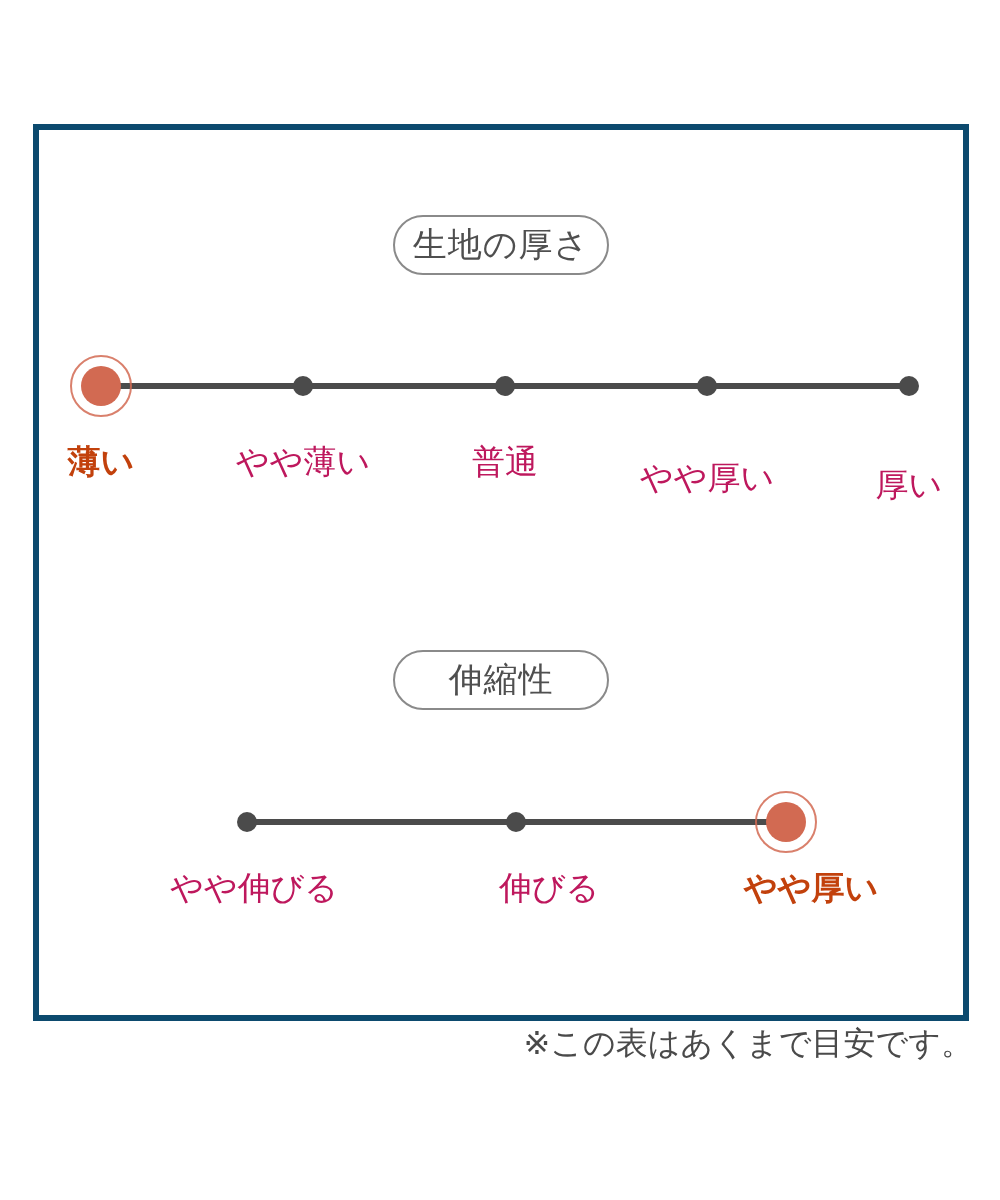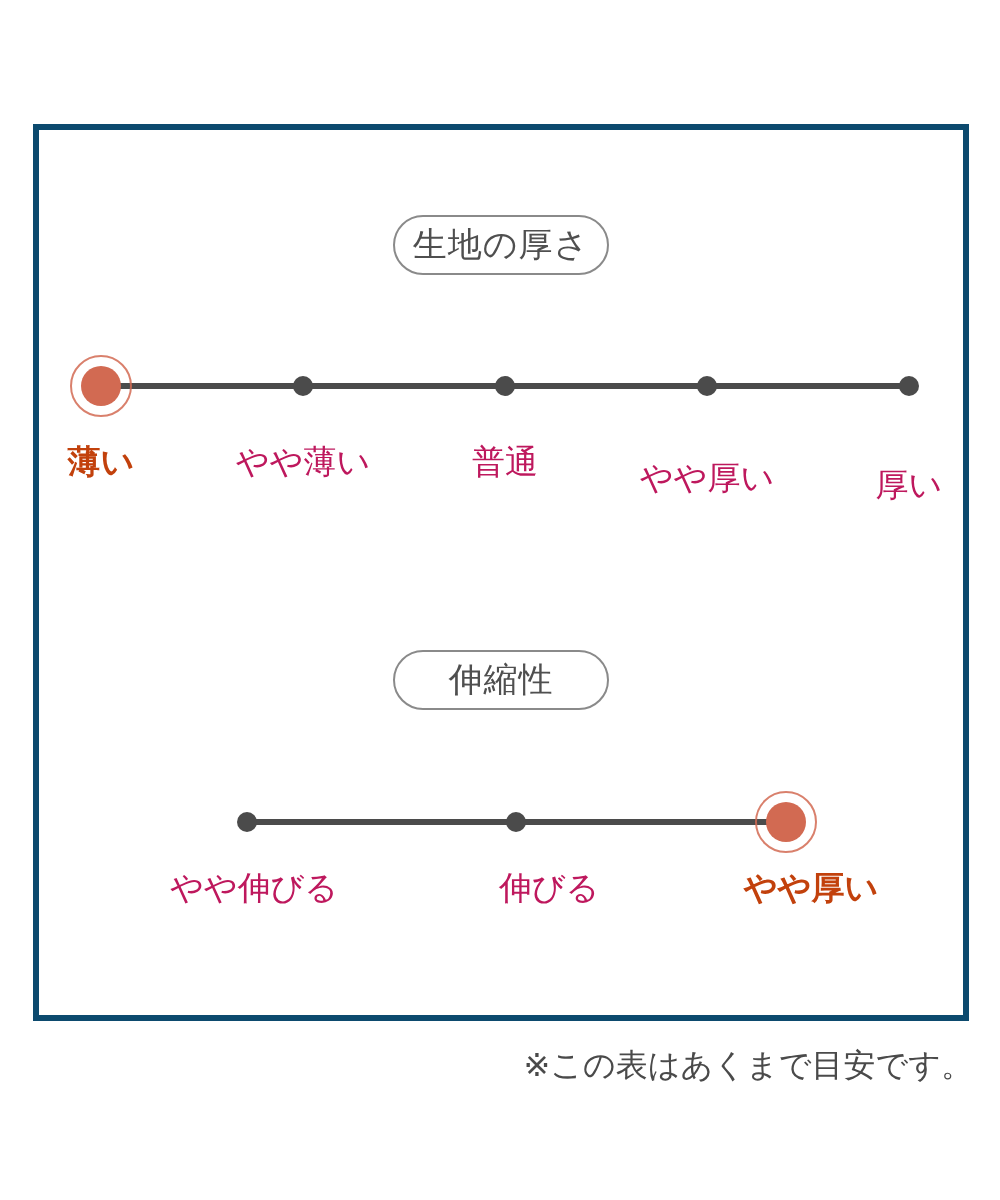--- a/index.html
+++ b/index.html
@@ -88,21 +88,21 @@
   .scale-label.selected {
     font-weight: 700;
     color: #c2410c;
   }
   .row-1 { top: 314px; }
   .row-2 { top: 740px; }
 
   .footnote {
     position: absolute;
     right: 27px;
-    top: 1044px;
+    top: 1022px;
     font-size: 32px;
     color: #4a4a4a;
     white-space: nowrap;
   }
 </style>
 </head>
 <body>
 
 <div class="board">
 

